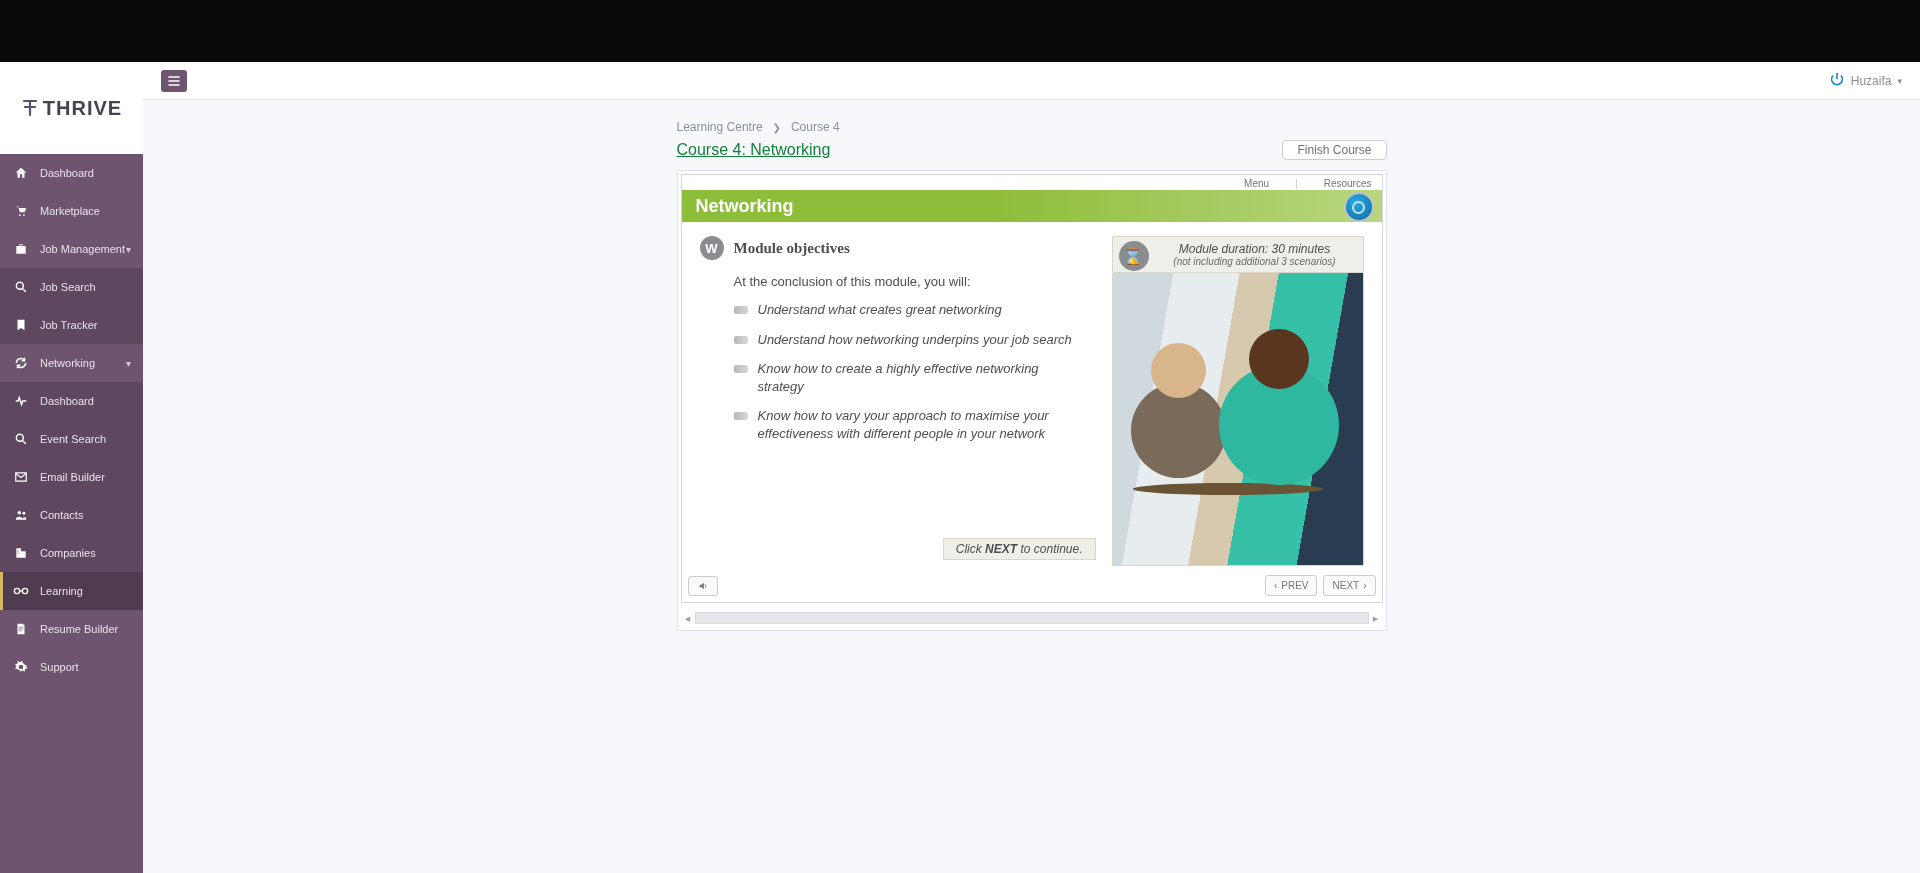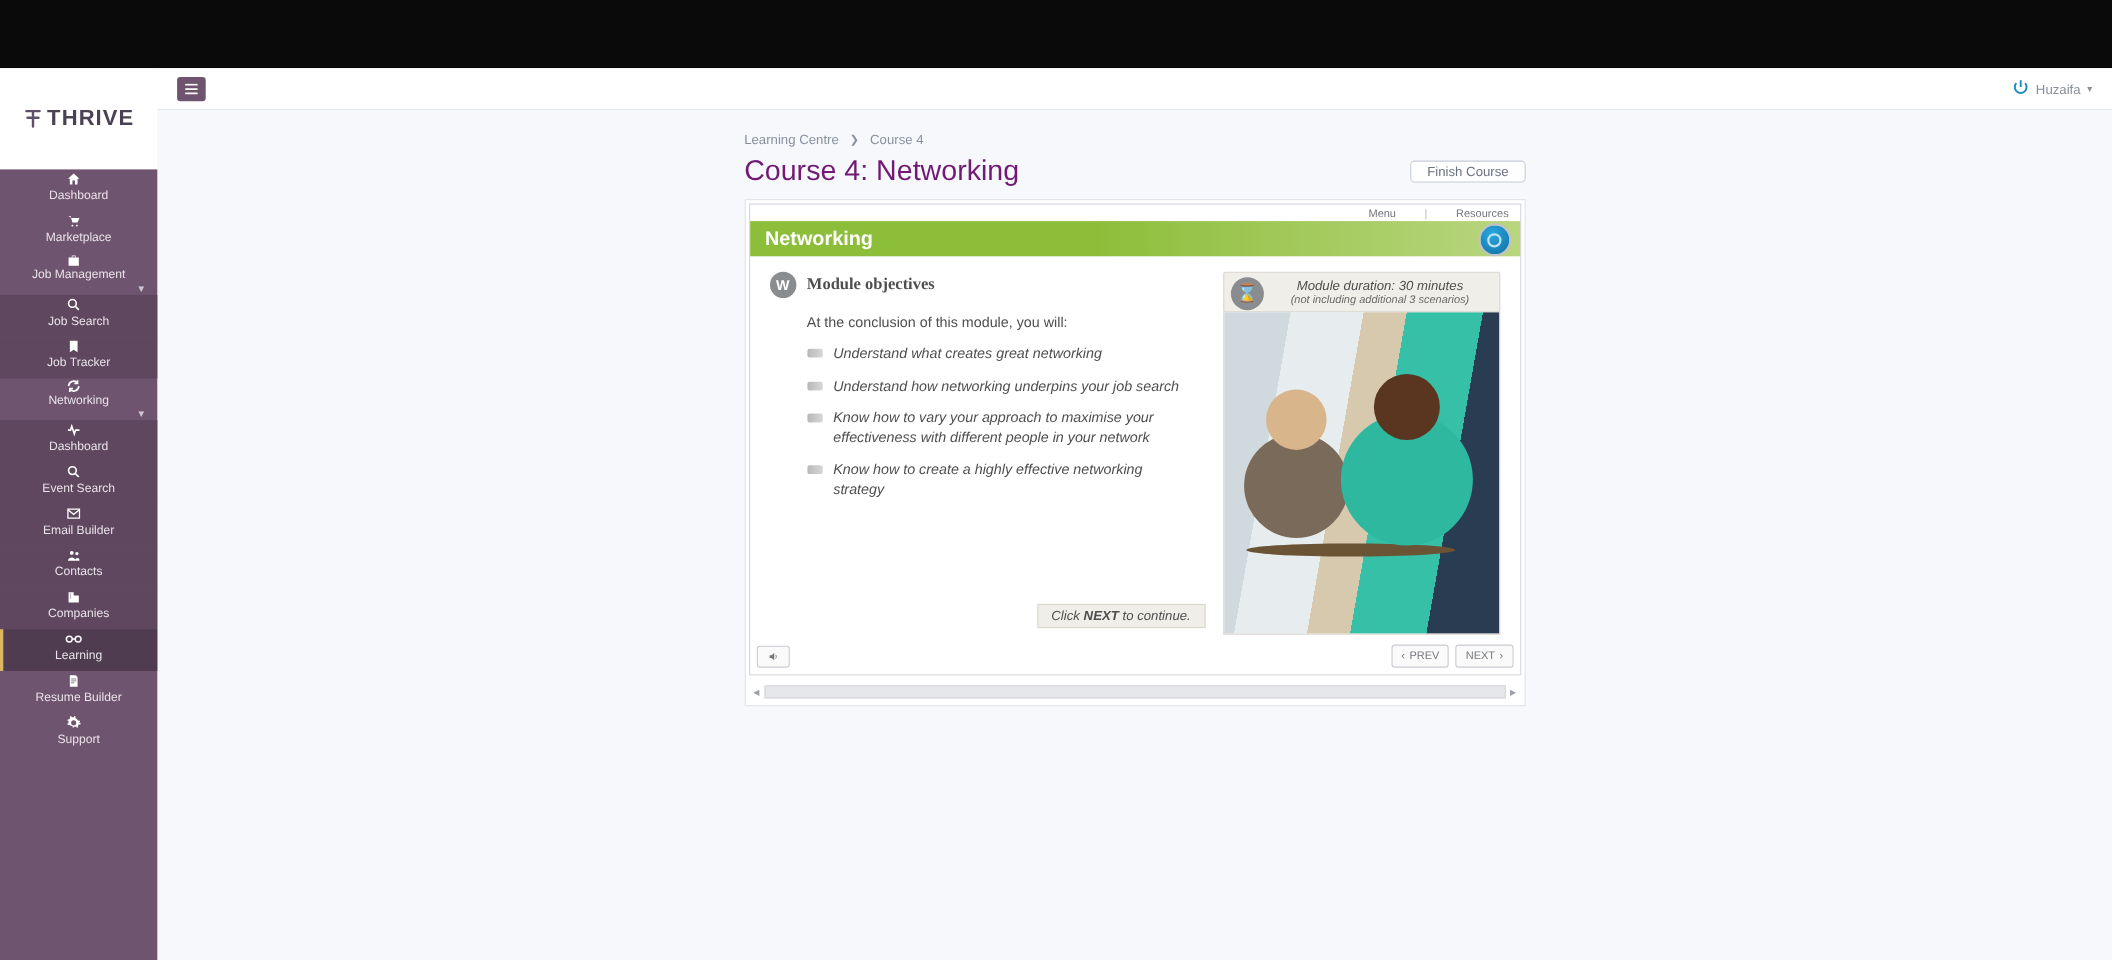--- a/index.html
+++ b/index.html
@@ -60,21 +60,20 @@
   }
   .nav-item {
     display: flex;
     align-items: center;
     padding: 0 12px;
     height: 38px;
     color: #e9e2ea;
     font-size: 11px;
     cursor: pointer;
     position: relative;
-    flex-direction: column;
   }
   .nav-item.sub { background: var(--sidebar-hover); }
   .nav-item.active {
     background: var(--sidebar-active);
   }
   .nav-item.active::before {
     content: "";
     position: absolute;
     left: 0; top: 0; bottom: 0;
     width: 3px;
@@ -145,24 +144,25 @@
     margin-bottom: 6px;
   }
   .crumbs a { color: var(--subtle); text-decoration: none; cursor:pointer; }
   .crumbs .sep { font-size: 10px; }
   .titlebar {
     display: flex;
     align-items: center;
     margin-bottom: 10px;
   }
   .titlebar h1 {
-    font-size: 26px;
+    font-size: 16px;
     font-weight: 500;
-    color: #701a75;
+    color: #15803d;
     margin: 0;
+    text-decoration: underline;
   }
   .finish {
     margin-left: auto;
     background: #fff;
     border: 1px solid #c7ccd6;
     color: #6b7180;
     padding: 2px 14px;
     border-radius: 4px;
     font-size: 12px;
     cursor: pointer;
@@ -580,24 +580,24 @@
               </div>
               <p class="intro">At the conclusion of this module, you will:</p>
               <ul class="objlist">
                 <li>
                     <span>Understand what creates great networking</span>
                   </li>
                 <li>
                     <span>Understand how networking underpins your job search</span>
                   </li>
                 <li>
-                    <span>Know how to vary your approach to maximise your effectiveness with different people in your network</span>
+                    <span>Know how to create a highly effective networking strategy</span>
                   </li>
                 <li>
-                    <span>Know how to create a highly effective networking strategy</span>
+                    <span>Know how to vary your approach to maximise your effectiveness with different people in your network</span>
                   </li>
               </ul>
             </div>
 
             <div class="mod-right">
               <div class="duration">
                 <span class="clock">⌛</span>
                 <div class="d1">Module duration: 30 minutes</div>
                 <div class="d2">(not including additional 3 scenarios)</div>
               </div>

